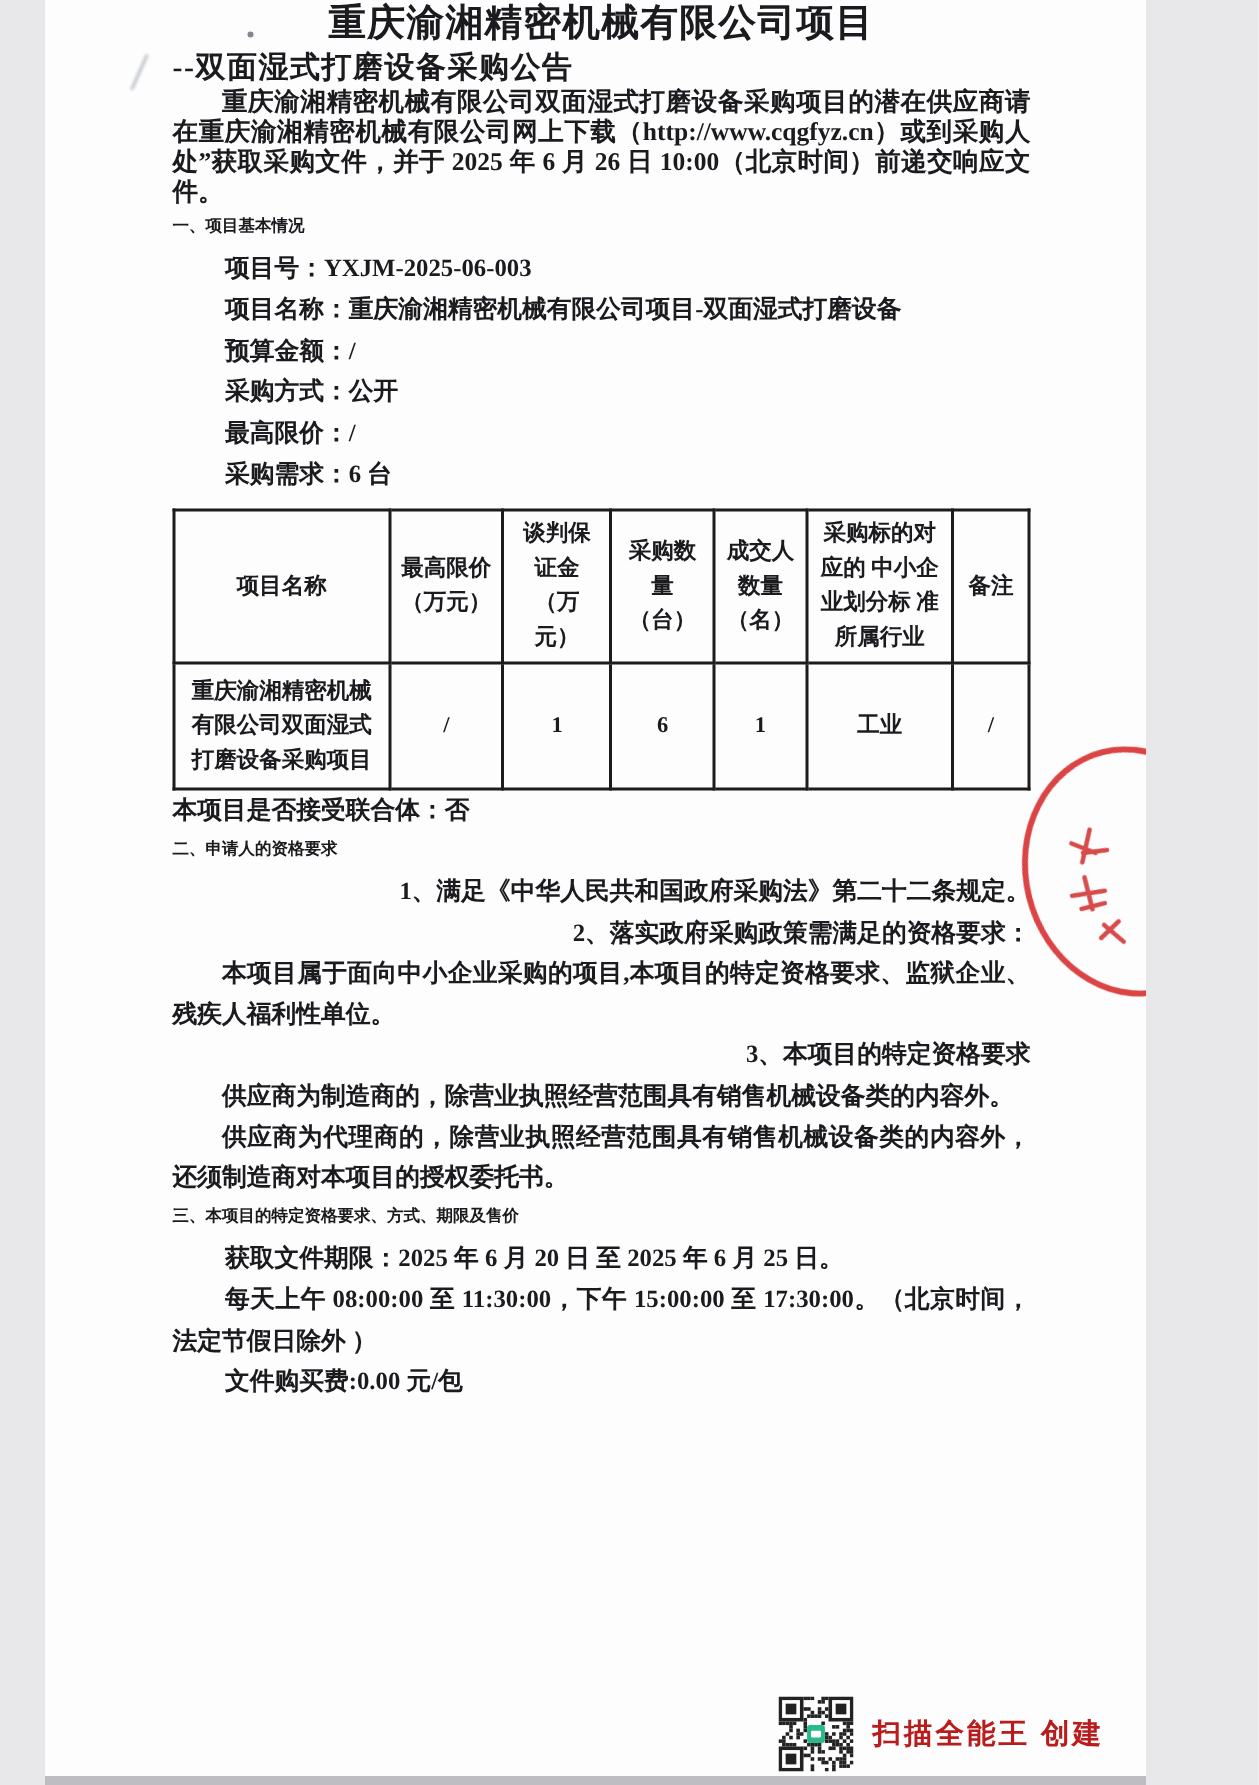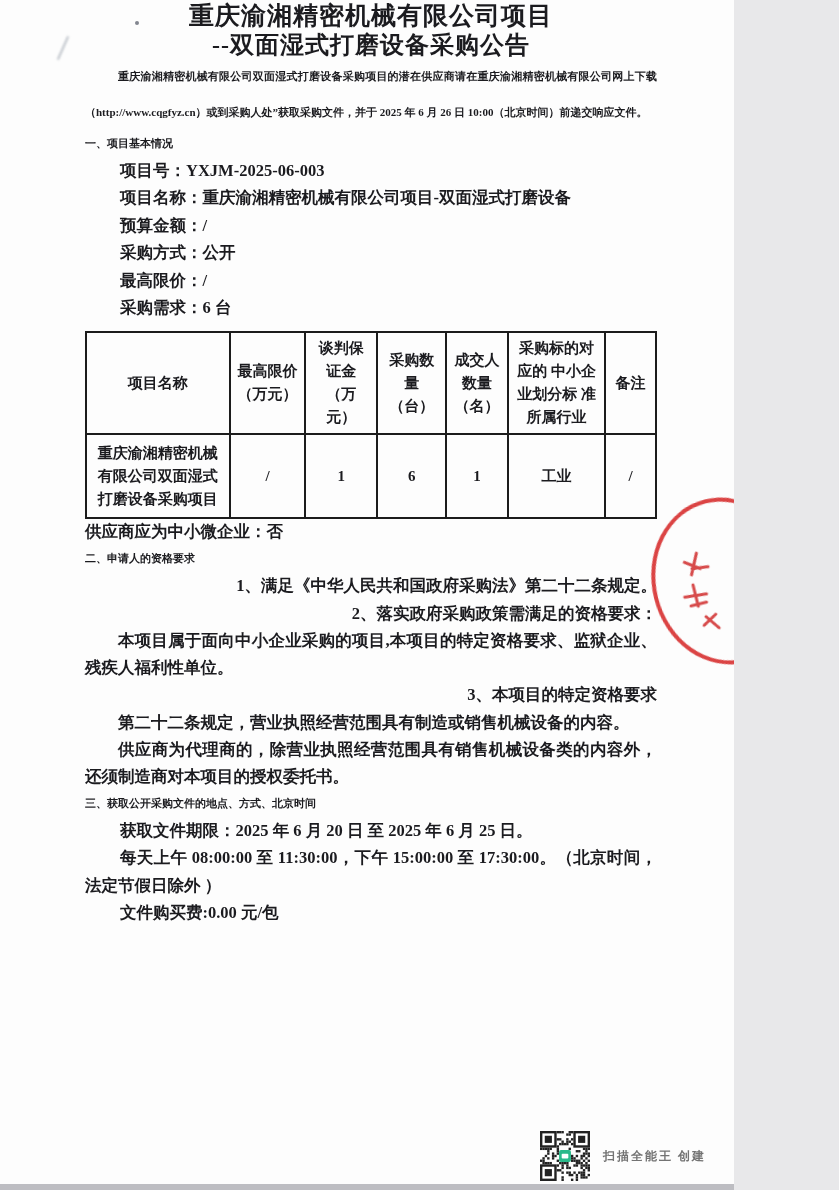--- a/index.html
+++ b/index.html
@@ -4,43 +4,43 @@
 <style>
   html,body{margin:0;padding:0;background:#e8e8ea;}
   .page{
     position:relative;
     width:734px;height:1190px;
     background:#fdfdfd;
     overflow:hidden;
     font-family:"Liberation Serif","DejaVu Serif",serif;
     color:#1b1b1f;
     box-sizing:border-box;
+    margin-left:30px;
   }
   .doc{
     position:absolute;left:0;top:0;width:100%;height:100%;
     box-sizing:border-box;
     padding:0 77px 0 85px;
     font-weight:600;
   }
   .doc p,.doc div{margin:0;}
   .title1{
     margin-top:76px;
     text-align:center;
     font-size:25px;line-height:32px;
     font-weight:700;letter-spacing:1px;
   }
   .title2{
     margin-top:17px;
-    text-align:center;
-    font-size:24px;line-height:26px;
+    font-size:20px;line-height:26px;
     font-weight:700;letter-spacing:1px;
   }
   .intro{
     margin-top:15px;
-    font-size:11px;line-height:36px;
+    font-size:17px;line-height:20px;
     text-indent:33px;
     text-align:justify;
   }
   .sec-heading{
     font-size:11px;line-height:27px;
     font-weight:700;
     margin-left:3px;
   }
   .s1-head{margin-top:17px;}
   .s1-item{
@@ -95,22 +95,22 @@
   }
   .stamp svg{position:absolute;left:0;top:0;}
   
   .footer{
     position:absolute;
     right:28px;bottom:9px;
     display:flex;align-items:center;gap:13px;
   }
   .qr-box{width:50px;height:50px;}
   .scan-text{
-    font-family:Liberation Serif, serif;
-    font-size:12px;color:#737373;
+    font-family:Liberation Sans, sans-serif;
+    font-size:19px;color:#b91c1c;
     letter-spacing:2px;
     font-weight:600;
   }
   .bottom-strip{
     position:absolute;left:0;bottom:0;
     width:100%;height:6px;
     background:#bdbdc2;
   }
   
   .speck{
@@ -175,31 +175,31 @@
           <td>/</td>
           <td>1</td>
           <td>6</td>
           <td>1</td>
           <td>工业</td>
           <td>/</td>
         </tr>
       </tbody>
     </table>
 
-    <p class="after-table">供应商应为中小微企业：否</p>
+    <p class="after-table">本项目是否接受联合体：否</p>
 
     <div class="sec-heading">二、申请人的资格要求</div>
     <p class="num-item">1、满足《中华人民共和国政府采购法》第二十二条规定。</p>
     <p class="num-item">2、落实政府采购政策需满足的资格要求：</p>
     <p class="para">本项目属于面向中小企业采购的项目,本项目的特定资格要求、监狱企业、残疾人福利性单位。</p>
     <p class="num-item">3、本项目的特定资格要求</p>
-    <p class="para">第二十二条规定，营业执照经营范围具有制造或销售机械设备的内容。</p>
+    <p class="para">供应商为制造商的，除营业执照经营范围具有销售机械设备类的内容外。</p>
     <p class="para">供应商为代理商的，除营业执照经营范围具有销售机械设备类的内容外，还须制造商对本项目的授权委托书。</p>
 
-    <div class="sec-heading">三、获取公开采购文件的地点、方式、北京时间</div>
+    <div class="sec-heading">三、本项目的特定资格要求、方式、期限及售价</div>
     <p class="sub-line">获取文件期限：2025 年 6 月 20 日 至 2025 年 6 月 25 日。</p>
     <p class="sub-line">每天上午 08:00:00 至 11:30:00，下午 15:00:00 至 17:30:00。（北京时间，法定节假日除外 ）</p>
     <p class="sub-line">文件购买费:0.00 元/包</p>
   </div>
 
   <div class="stamp">
     <svg width="138" height="160" viewBox="0 0 138 160">
       <g stroke="rgba(205,30,30,.8)" stroke-width="3" fill="none" stroke-linecap="round">
         <path d="M34 52 l14 10 M48 46 l-10 20 M40 60 l16 2"></path>
         <path d="M26 86 l22 2 M37 76 l0 22 M30 96 l16 0"></path>

